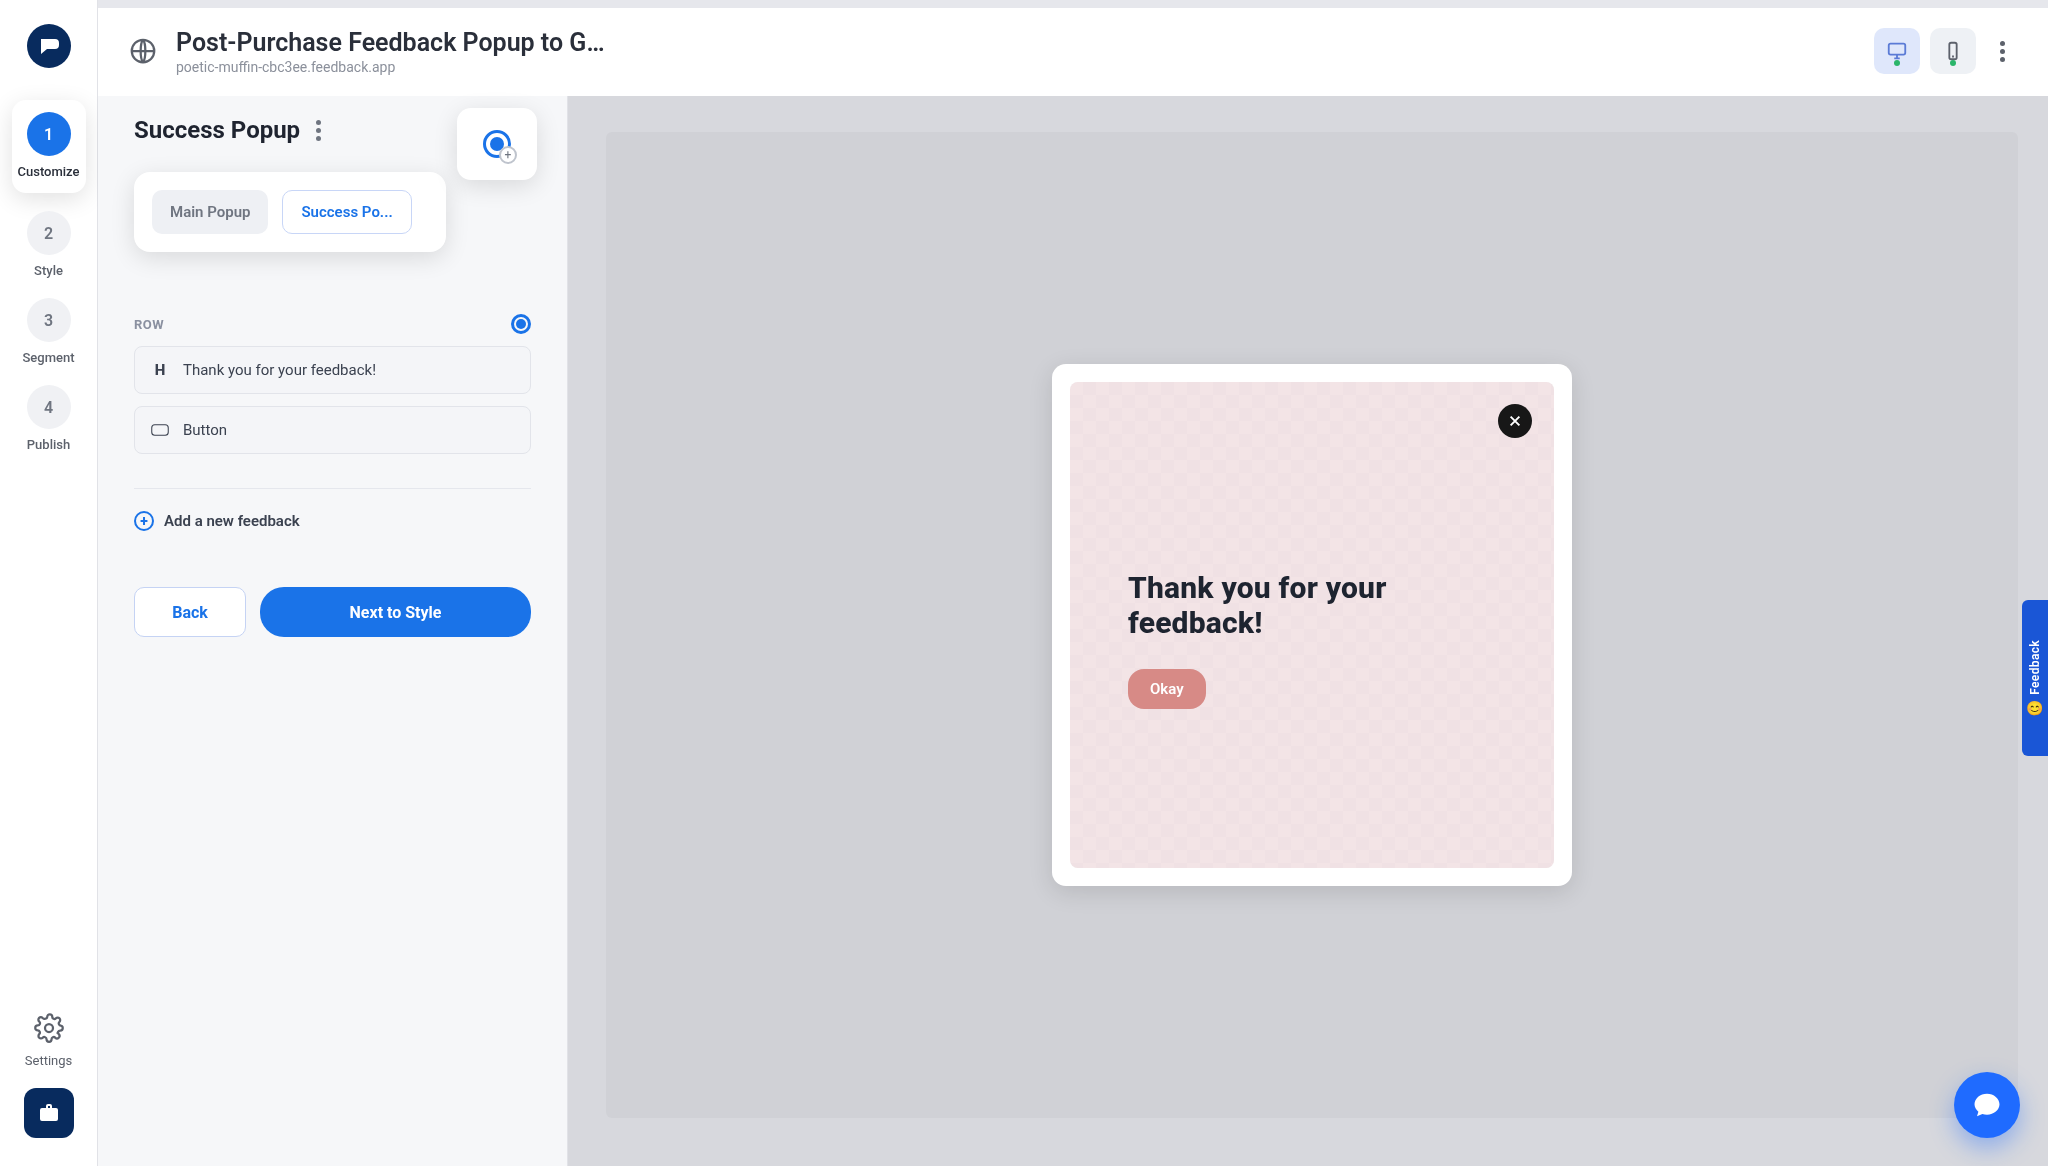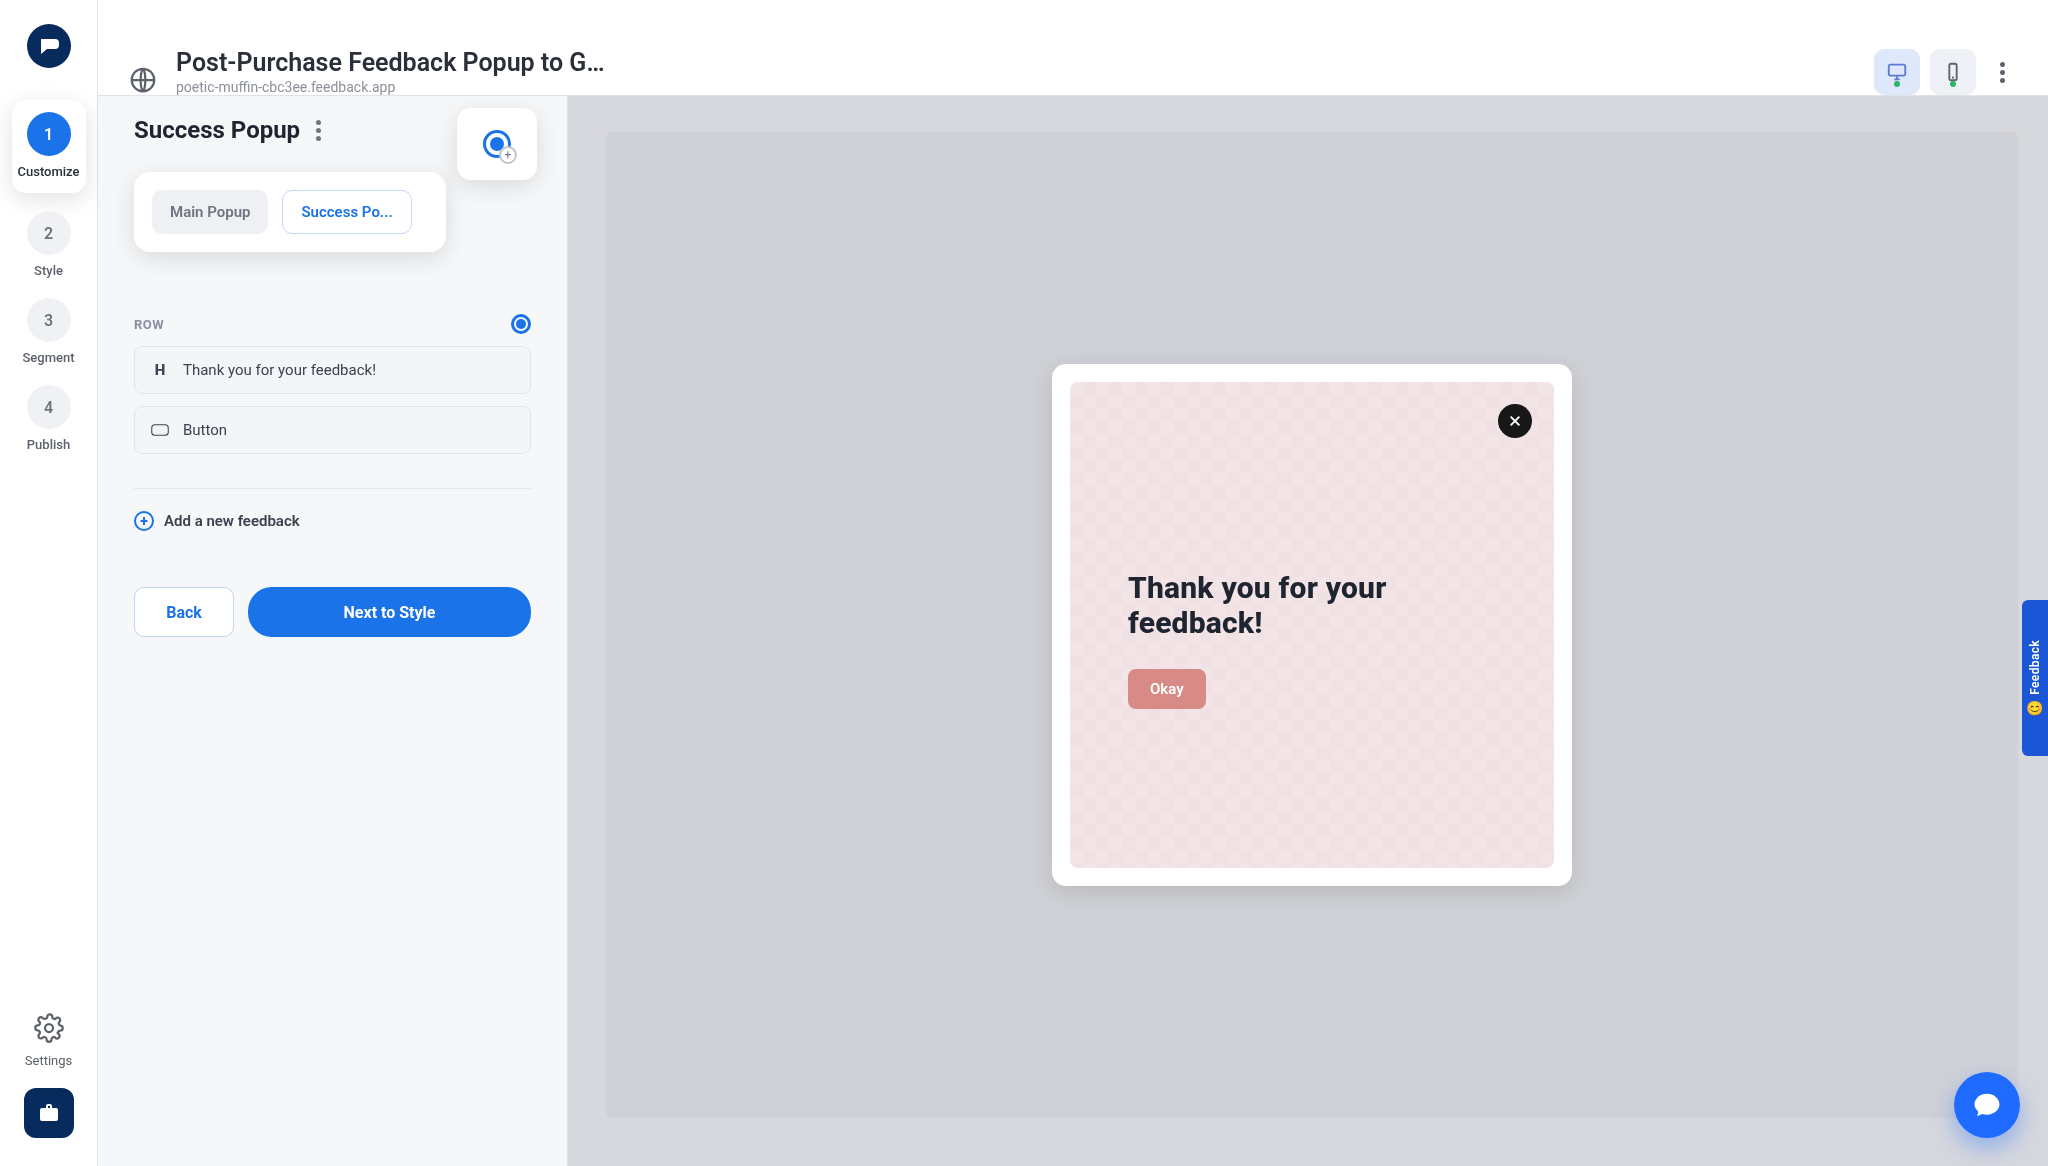--- a/index.html
+++ b/index.html
@@ -21,21 +21,21 @@
   .steps-below .step-dot { width:44px; height:44px; font-weight:600;}
   .steps-below .step-label { font-size:13px; color:#5c616b;}
 
   .rail-spacer { flex:1; }
   .settings { display:flex; flex-direction:column; align-items:center; gap:10px; margin-bottom:20px; color:#5c616b; font-size:13px; }
   .settings .gear { width:30px; height:30px; }
   .rail-fab { width:50px; height:50px; border-radius:12px; background:var(--navy); display:flex; align-items:center; justify-content:center; margin-bottom:28px; }
   .rail-fab svg { width:24px; height:24px; fill:#fff;}
 
   
-  .topbar { position:absolute; left:98px; right:0; top:0; height:96px; background:#ffffff; border-bottom:1px solid #e1e2e7; display:flex; align-items:flex-end; padding:20px 30px 0 30px; }
+  .topbar { position:absolute; left:98px; right:0; top:8px; height:96px; background:#ffffff; border-bottom:1px solid #e1e2e7; display:flex; align-items:flex-start; padding:20px 30px 0 30px; }
   .globe { width:30px; height:30px; color:#5c616b; margin-right:18px; margin-top:8px;}
   .title-block { display:flex; flex-direction:column; min-width:0; }
   .title { font-size:25px; font-weight:600; color: var(--ink); white-space:nowrap; overflow:hidden; text-overflow:ellipsis; max-width:430px;}
   .subtitle { font-size:14px; color:#8b909b; margin-top:2px;}
   .top-right { margin-left:auto; display:flex; align-items:center; gap:10px; }
   .device-btn { width:46px; height:46px; border-radius:10px; background:#eef1f5; display:flex; flex-direction:column; align-items:center; justify-content:center; position:relative; }
   .device-btn.active { background:#dfe7fb; }
   .device-btn svg { width:22px; height:22px; fill:none; stroke:#5b7bd6; stroke-width:2; }
   .device-btn.alt svg { stroke:#5c616b; }
   .sub-dot { position:absolute; bottom:8px; width:6px; height:6px; border-radius:50%; background:#2bb56a; }
@@ -71,21 +71,21 @@
   .elem .ico-h { font-weight:800; color:#3b4250; text-align:center; width:18px;}
   .elem .ico-btn { display:inline-flex; }
   .elem .ico-btn svg { width:18px; height:14px; fill:none; stroke:#3b4250; stroke-width:1.4; }
 
   .divider { height:1px; background:#e5e7ed; margin:34px 0 22px; }
   .add-link { display:flex; align-items:center; gap:10px; color:#3b4250; font-weight:600; font-size:15px; }
   .add-link .plus { width:20px; height:20px; border-radius:50%; border:2px solid var(--blue); color:var(--blue); display:flex; align-items:center; justify-content:center; font-weight:800; font-size:14px; line-height:1;}
 
   .editor-actions { display:flex; gap:14px; margin-top:56px;}
   .btn { height:50px; border-radius:10px; display:flex; align-items:center; justify-content:center; font-weight:700; font-size:16px; }
-  .btn-outline { border:1.5px solid #c5d3f4; color:var(--blue); background:#fff; width:100px;}
+  .btn-outline { border:1.5px solid #c5d3f4; color:var(--blue); background:#fff; width:112px;}
   .btn-primary { background:var(--blue); color:#fff; flex:1;border-radius:24px; }
 
   
   .canvas { position:absolute; left:568px; right:0; top:96px; bottom:0; background:#d7d8dd; }
   .stage { position:absolute; left:38px; right:30px; top:36px; bottom:48px; background:#d0d1d6; border-radius:6px; }
 
   .popup-card { position:absolute; left:50%; top:50%; transform:translate(-50%,-50%); width:520px; height:522px; background:#fff; border-radius:14px; box-shadow: var(--shadow); padding:18px; }
   
   .popup-inner { width:100%; height:100%; position:relative; border-radius:8px; overflow:hidden;
     background-image:
@@ -95,21 +95,21 @@
       linear-gradient(-45deg, transparent 75%, #f0ebec 75%);
     background-size: 26px 26px;
     background-position: 0 0, 0 13px, 13px -13px, -13px 0;
     background-color: #f6f0f1;
   }
   .popup-overlay { position:absolute; inset:0; background: rgba(240, 216, 219, .5); }
   .close-btn { position:absolute; top:22px; right:22px; width:34px; height:34px; border-radius:50%; background:#171717; color:#fff; display:flex; align-items:center; justify-content:center; z-index:3;}
   .close-btn svg { width:14px; height:14px; stroke:#fff; stroke-width:2.2; }
   .popup-content { position:absolute; left:58px; right:58px; top:188px; z-index:2;}
   .popup-heading { font-size:30px; font-weight:800; color:#1e2430; line-height:1.18; letter-spacing:.2px; }
-  .okay-btn { margin-top:28px; display:inline-flex; align-items:center; justify-content:center; height:40px; padding:0 22px; border-radius:8px; background:#d78a86; color:#fff; font-weight:600; font-size:15px; }
+  .okay-btn { margin-top:28px; display:inline-flex; align-items:center; justify-content:center; height:40px; padding:0 22px; border-radius:16px; background:#d78a86; color:#fff; font-weight:600; font-size:15px; }
 
   
   .feedback-rail { position:absolute; right:0; top:504px; width:26px; height:156px; background:#1a56d6; color:#fff; border-top-left-radius:6px; border-bottom-left-radius:6px; display:flex; flex-direction:column; align-items:center; justify-content:center; gap:6px; }
   .feedback-rail .txt { writing-mode: vertical-rl; transform: rotate(180deg); font-size:12px; letter-spacing:.03em; font-weight:600;}
   .feedback-rail .emoji { font-size:14px; }
 
   
   .chat-fab { position:absolute; right:28px; bottom:28px; width:66px; height:66px; border-radius:50%; background:#1f6bff; display:flex; align-items:center; justify-content:center; box-shadow: 0 10px 24px rgba(31,107,255,.4);}
   .chat-fab svg { width:30px; height:30px; fill:#fff; }
 </style>

